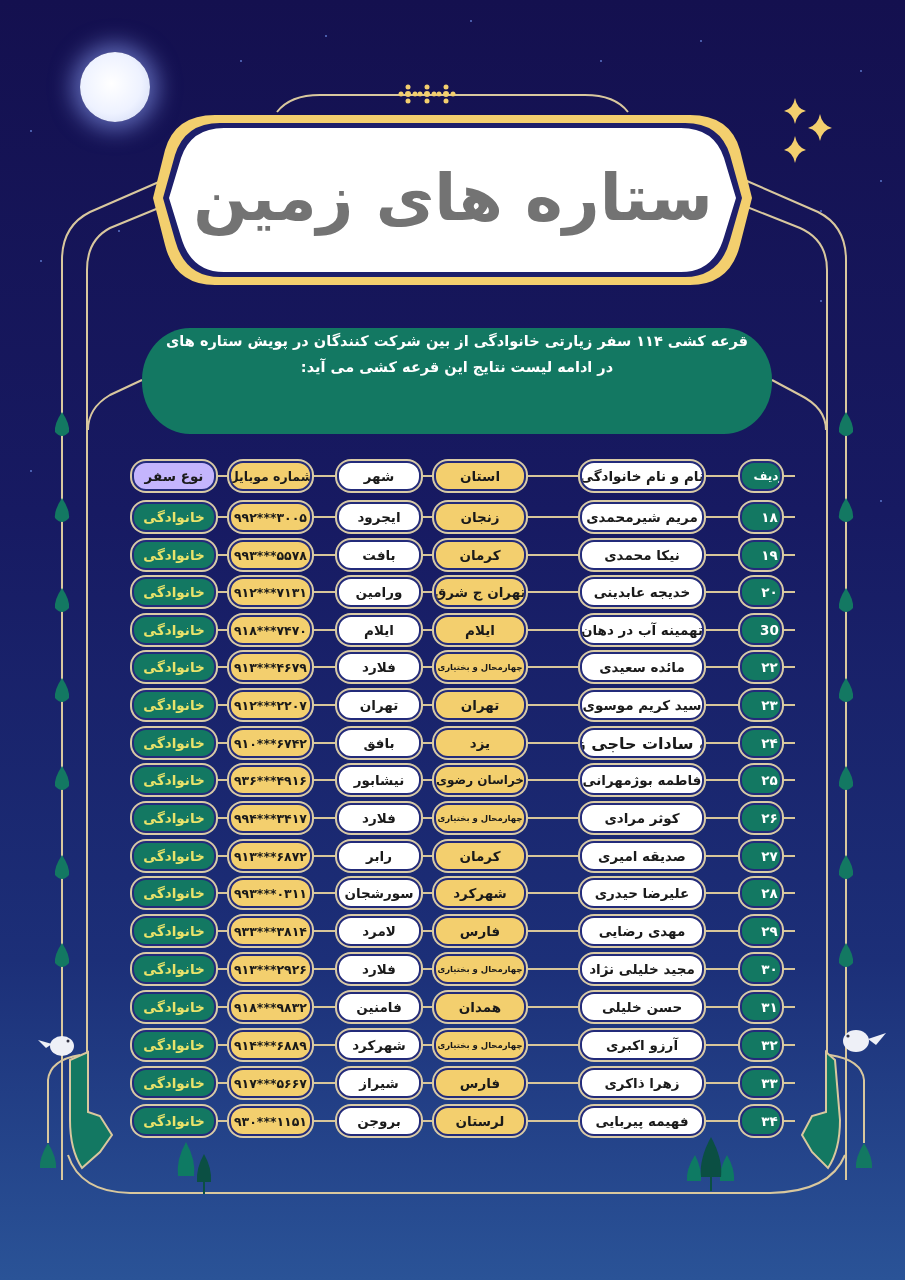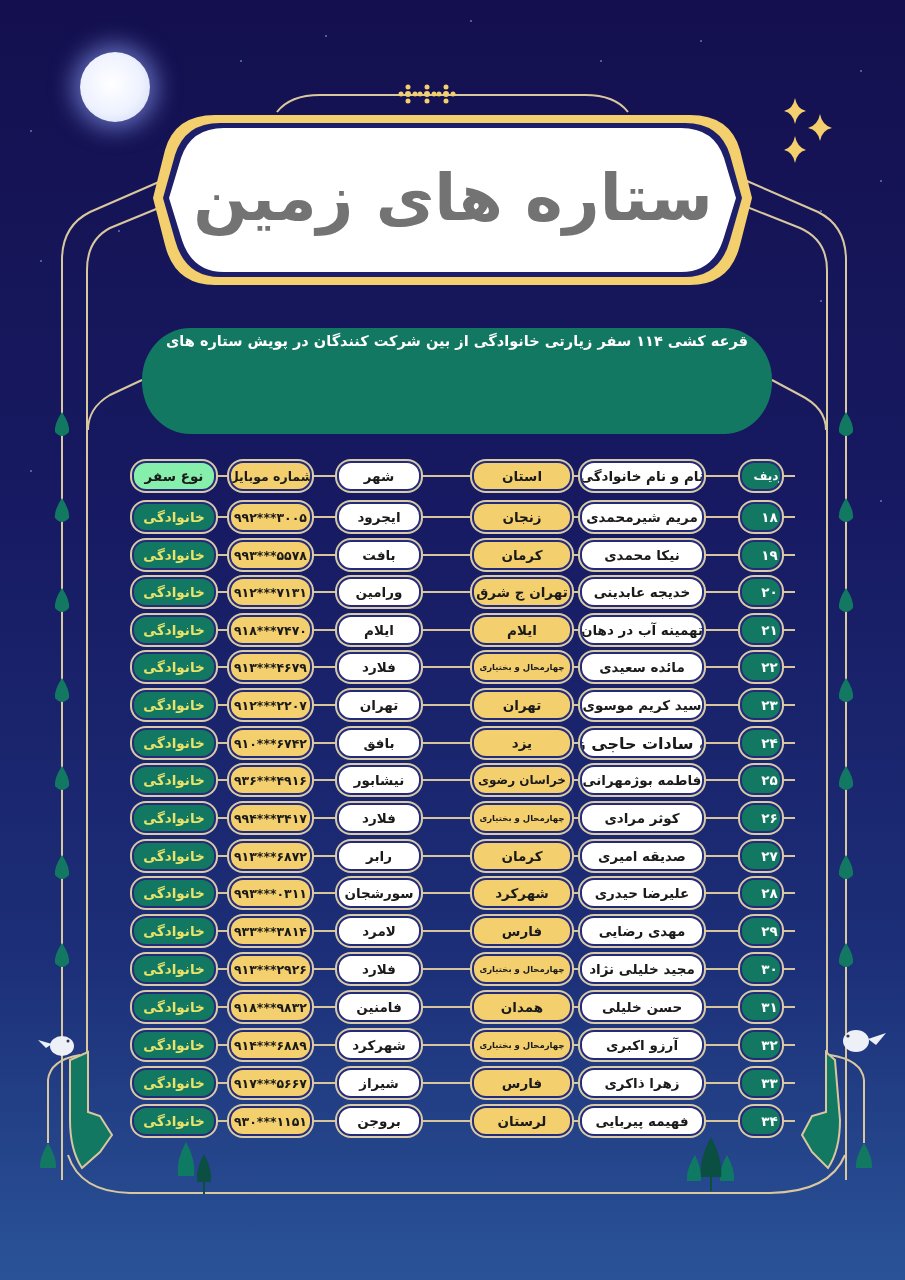--- a/index.html
+++ b/index.html
@@ -45,25 +45,25 @@
     .cell {
       position: absolute; top: 0; height: 30px; border-radius: 14px;
       display: flex; align-items: center; justify-content: center;
       font-weight: bold; font-size: 13.5px;
       border: 2px solid #232b7a;
       box-shadow: 0 0 0 2px #d9cba6;
       white-space: nowrap; overflow: hidden;
     }
     .c-idx { left: 740px; width: 42px; background: #137862; color: #fff; padding-left: 17px; }
     .c-name { left: 580px; width: 124px; background: #ffffff; color: #1a1a1a; }
-    .c-prov { left: 472px; width: 100px; background: #f3cf6e; color: #1a1a1a; }
+    .c-prov { left: 434px; width: 92px; background: #f3cf6e; color: #1a1a1a; }
     .c-city { left: 337px; width: 84px; background: #ffffff; color: #1a1a1a; }
     .c-phone { left: 229px; width: 83px; background: #f3cf6e; color: #1a1a1a; font-size: 12.5px; direction: ltr; }
     .c-type { left: 132px; width: 84px; background: #137862; color: #e9e36a; }
-    .row.header .c-type { background: #86efac; color: #1a1a1a; text-align: center; }
+    .row.header .c-type { background: #c4b5fd; color: #1a1a1a; text-align: center; }
     .row.header .c-idx { font-size: 12px; }
     .small { font-size: 8.5px !important; letter-spacing: -.2px; }
   </style>
 </head>
 <body>
 
 <div class="stars">
   <span style="left:40px;top:260px"></span>
     <span style="left:118px;top:230px"></span>
   <span style="left:325px;top:35px"></span>
@@ -184,20 +184,21 @@
   <path d="M28 2 Q16 24 18 42 L38 42 Q40 24 28 2Z" fill="#0b4f43"></path>
   <rect x="27" y="40" width="2" height="16" fill="#0b4f43"></rect>
 </svg>
 
 <div class="title-box">
   <div class="title-text">ستاره های زمین</div>
 </div>
 
 <div class="intro">
   <p>قرعه کشی ۱۱۴ سفر زیارتی خانوادگی از بین شرکت کنندگان در پویش ستاره های</p>
+  <p>در ادامه لیست نتایج این قرعه کشی می آید:</p>
 </div>
 
 <div class="table">
   <div class="row header" style="top:461px">
     <div class="line"></div>
     <div class="cell c-idx">ردیف</div>
     <div class="cell c-name">نام و نام خانوادگی</div>
     <div class="cell c-prov">استان</div>
     <div class="cell c-city">شهر</div>
     <div class="cell c-phone" style="direction:rtl">شماره موبایل</div>
@@ -229,21 +230,21 @@
     <div class="cell c-idx">۲۰</div>
     <div class="cell c-name">خدیجه عابدینی</div>
     <div class="cell c-prov">تهران ج شرق</div>
     <div class="cell c-city">ورامین</div>
     <div class="cell c-phone">۹۱۲***۷۱۳۱</div>
     <div class="cell c-type">خانوادگی</div>
   </div>
 
   <div class="row" style="top:615px">
     <div class="line"></div>
-    <div class="cell c-idx">۲۱</div>
+    <div class="cell c-idx">30</div>
     <div class="cell c-name">تهمینه آب در دهان</div>
     <div class="cell c-prov">ایلام</div>
     <div class="cell c-city">ایلام</div>
     <div class="cell c-phone">۹۱۸***۷۴۷۰</div>
     <div class="cell c-type">خانوادگی</div>
   </div>
 
   <div class="row" style="top:652px">
     <div class="line"></div>
     <div class="cell c-idx">۲۲</div>

